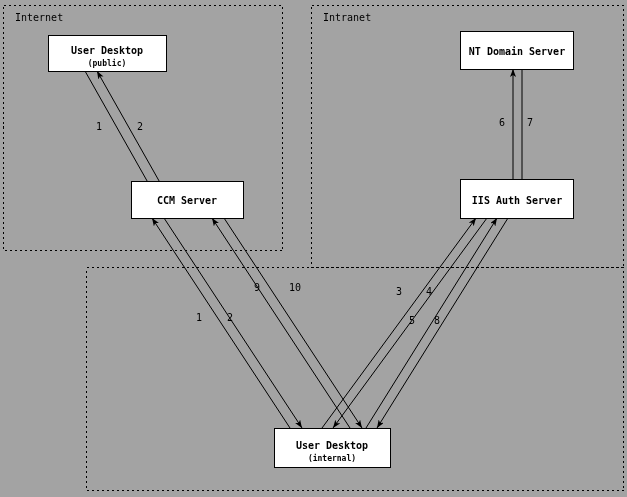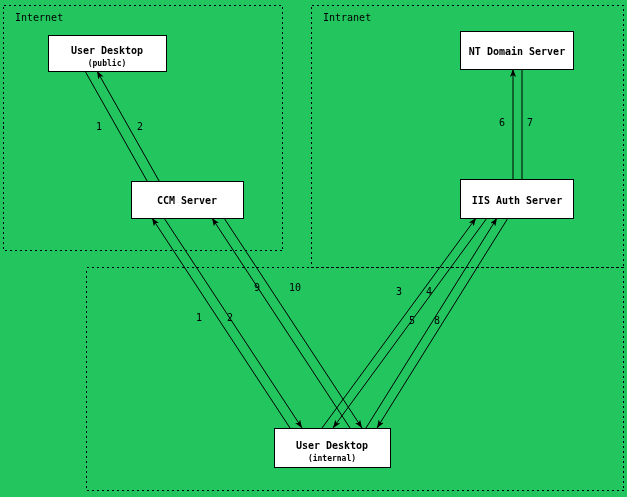--- a/index.html
+++ b/index.html
@@ -4,21 +4,21 @@
 <style>
   html, body {
     margin: 0;
     padding: 0;
     background: #ffffff;
   }
   #diagram-root {
     position: relative;
     width: 627px;
     height: 497px;
-    background: #22c55e;
+    background: #a3a3a3;
     font-family: "DejaVu Sans Mono", "Liberation Mono", monospace;
     overflow: hidden;
   }
   svg.canvas {
     position: absolute;
     left: 0;
     top: 0;
     width: 627px;
     height: 497px;
   }

